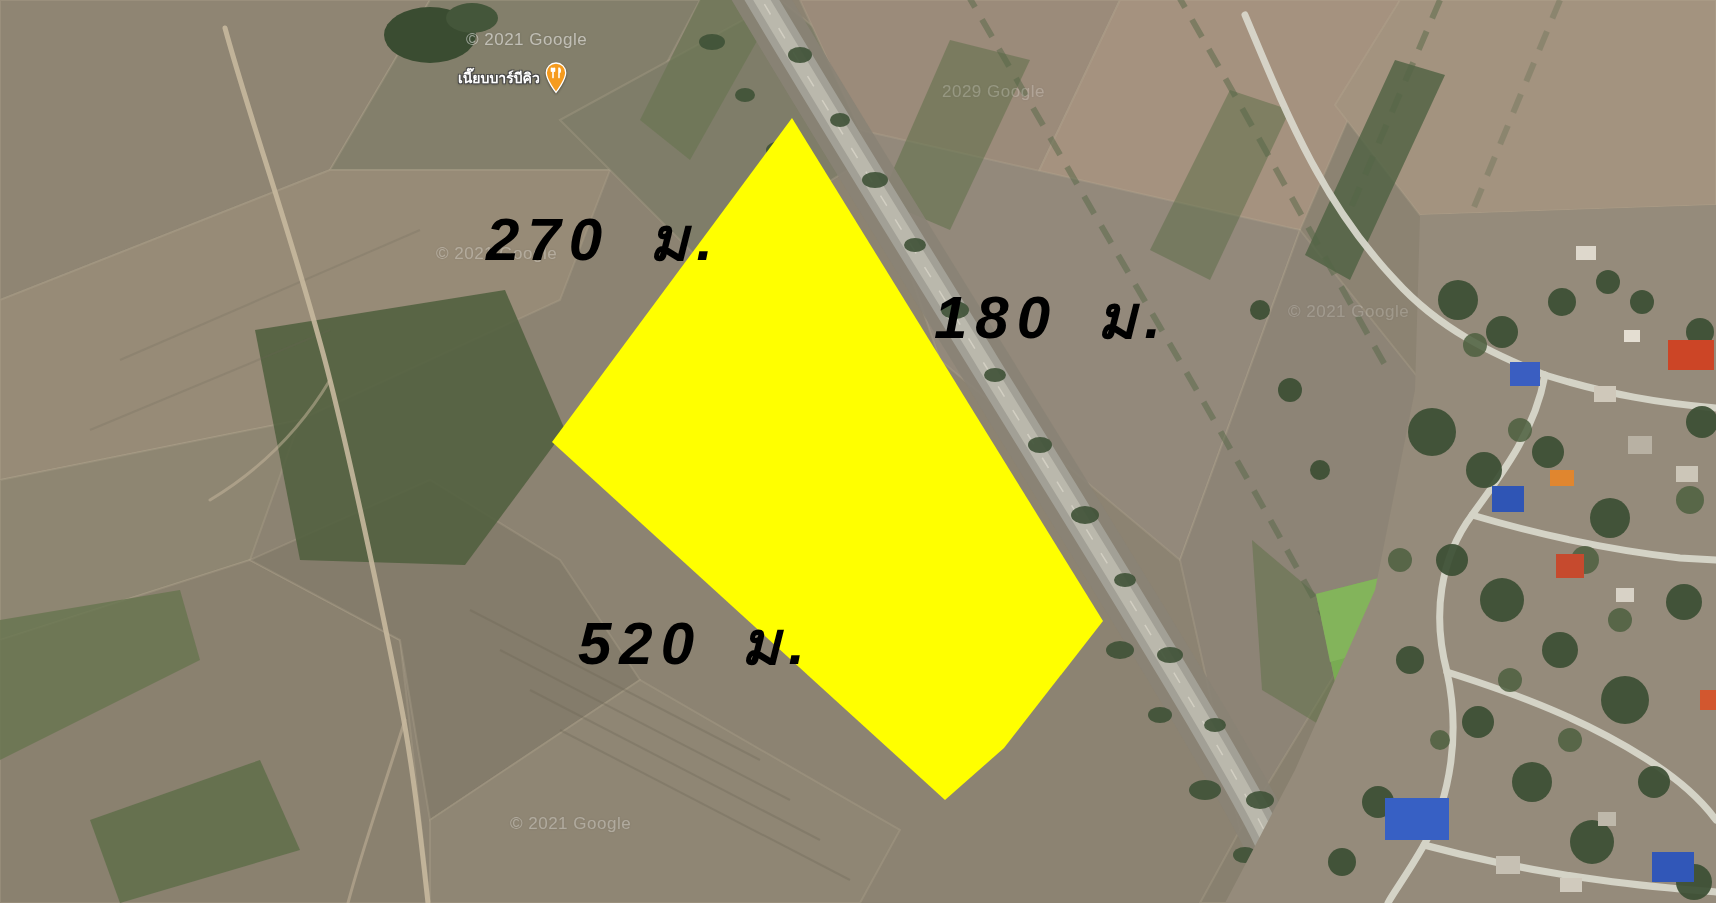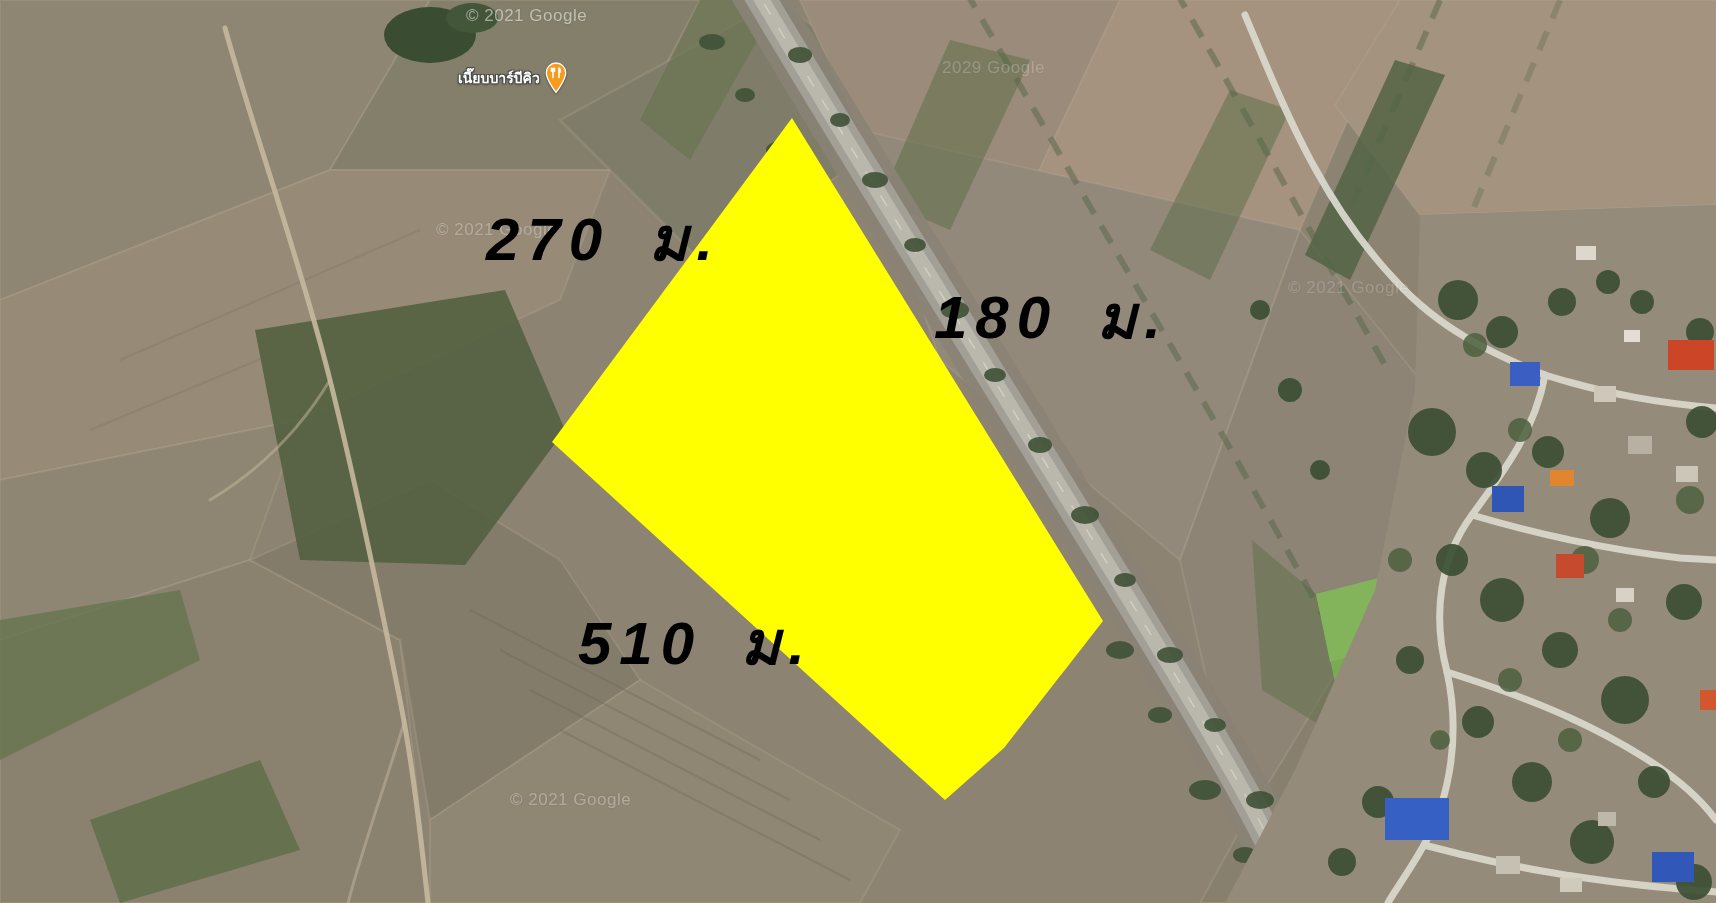--- a/index.html
+++ b/index.html
@@ -7,21 +7,21 @@
     position:relative;width:1716px;height:903px;overflow:hidden;
     background:#8c8372;font-family:"Liberation Sans",sans-serif;
   }
   .terrain{position:absolute;left:0;top:0;width:1716px;height:903px;display:block;}
   .measure{
     position:absolute;font-style:italic;font-weight:700;font-size:60px;line-height:1;
     color:#000000;letter-spacing:8px;word-spacing:14px;white-space:nowrap;
   }
   .watermark{
     position:absolute;color:#ffffff;font-size:17px;line-height:1.2;letter-spacing:.5px;
-    white-space:nowrap;text-shadow:0 0 2px rgba(70,70,70,.55);
+    white-space:nowrap;text-shadow:0 0 2px rgba(70,70,70,.55);margin-top:24px;
   }
   .poi{position:absolute;display:flex;align-items:center;gap:5px;}
   .poi-name{
     color:#fff;font-size:14px;font-weight:700;white-space:nowrap;
     text-shadow:-1px -1px 0 #4a4a4a,1px -1px 0 #4a4a4a,-1px 1px 0 #4a4a4a,1px 1px 0 #4a4a4a,0 1px 3px rgba(0,0,0,.55);
   }
   .pin{display:block;filter:drop-shadow(0 1px 1px rgba(0,0,0,.4));}
 </style>
 </head>
 <body>
@@ -207,15 +207,15 @@
       <path d="M11 1 C5.5 1 1.3 5.3 1.3 10.8 c0 7.4 9.7 19.6 9.7 19.6 s9.7 -12.2 9.7 -19.6 C20.7 5.3 16.5 1 11 1 Z" fill="#F59B1E" stroke="#ffffff" stroke-width="1.3"></path>
       <g stroke="#ffffff" stroke-width="1.6" stroke-linecap="round" fill="none">
         <path d="M8 6.2 V15.6 M6.5 6.2 v3 M9.5 6.2 v3"></path>
         <path d="M14 6.2 c1.7 1.2 1.7 3.8 0 5 M14 6.2 V15.6"></path>
       </g>
     </svg>
   </div>
 
   <div class="measure" style="left: 486px; top: 210px;">270 ม.</div>
   <div class="measure" style="left: 934px; top: 288px;">180 ม.</div>
-  <div class="measure" style="left: 578px; top: 614px;">510 ม.</div>
+  <div class="measure" style="left: 578px; top: 614px;">520 ม.</div>
 
 </div>
 
 </body></html>

